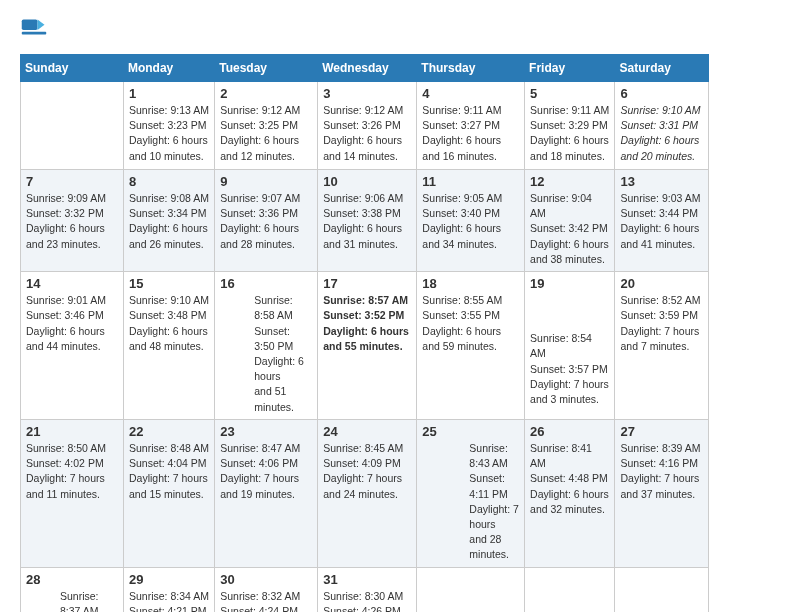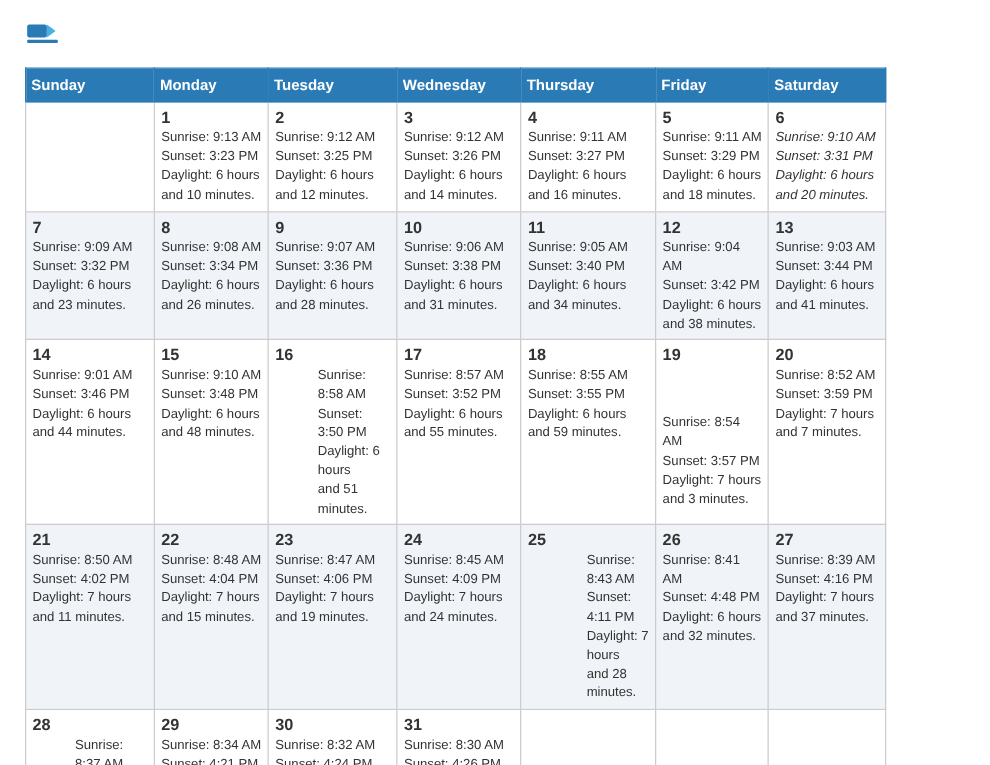--- a/index.html
+++ b/index.html
@@ -241,21 +241,21 @@
           </td>
           <td>
             <div class="day-number">16</div>
             <div class="day-info" style="white-space: pre-line; margin-left: 34px;">Sunrise: 8:58 AM
 Sunset: 3:50 PM
 Daylight: 6 hours
 and 51 minutes.</div>
           </td>
           <td>
             <div class="day-number">17</div>
-            <div class="day-info" style="white-space: pre-line;">Sunrise: 8:57 AM
+            <div class="day-info" style="white-space: pre-line; font-weight: bold;">Sunrise: 8:57 AM
 Sunset: 3:52 PM
 Daylight: 6 hours
 and 55 minutes.</div>
           </td>
           <td>
             <div class="day-number">18</div>
             <div class="day-info" style="white-space: pre-line;">Sunrise: 8:55 AM
 Sunset: 3:55 PM
 Daylight: 6 hours
 and 59 minutes.</div>

